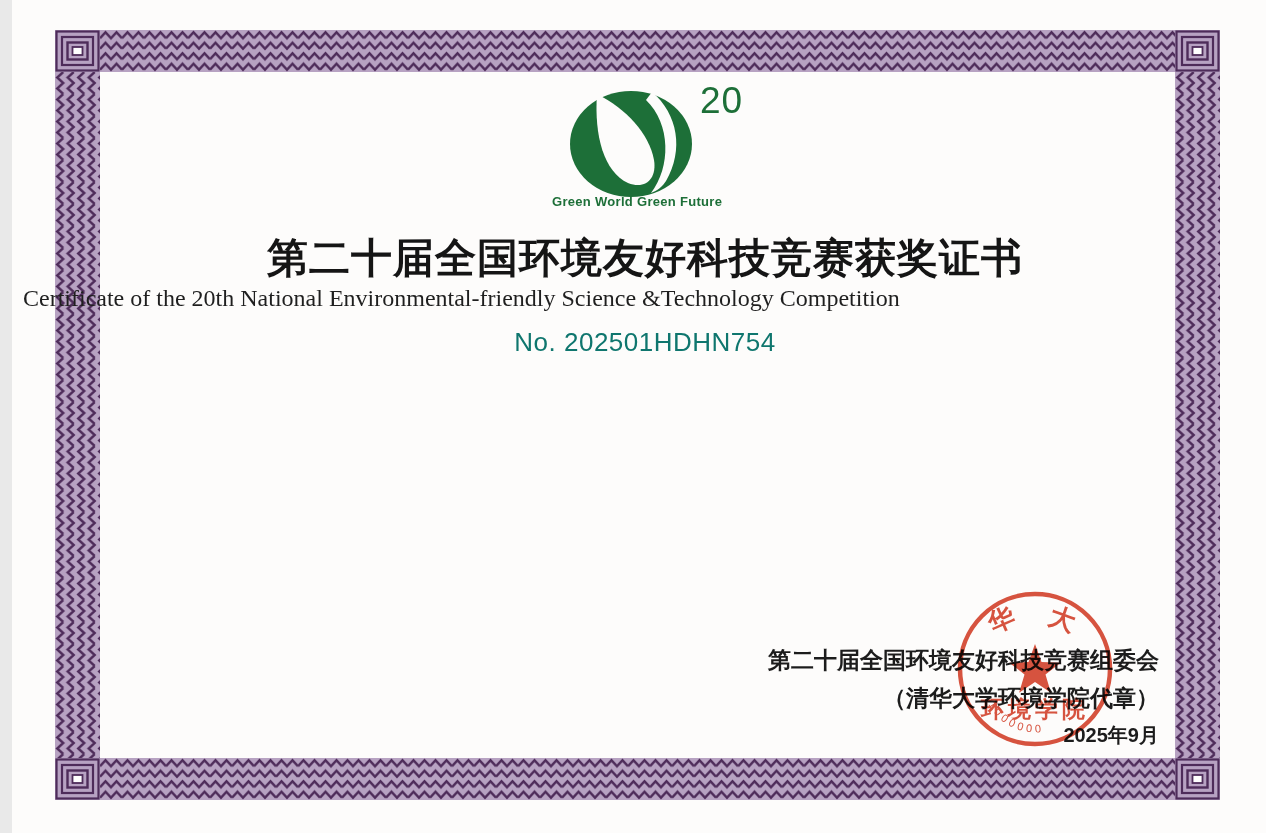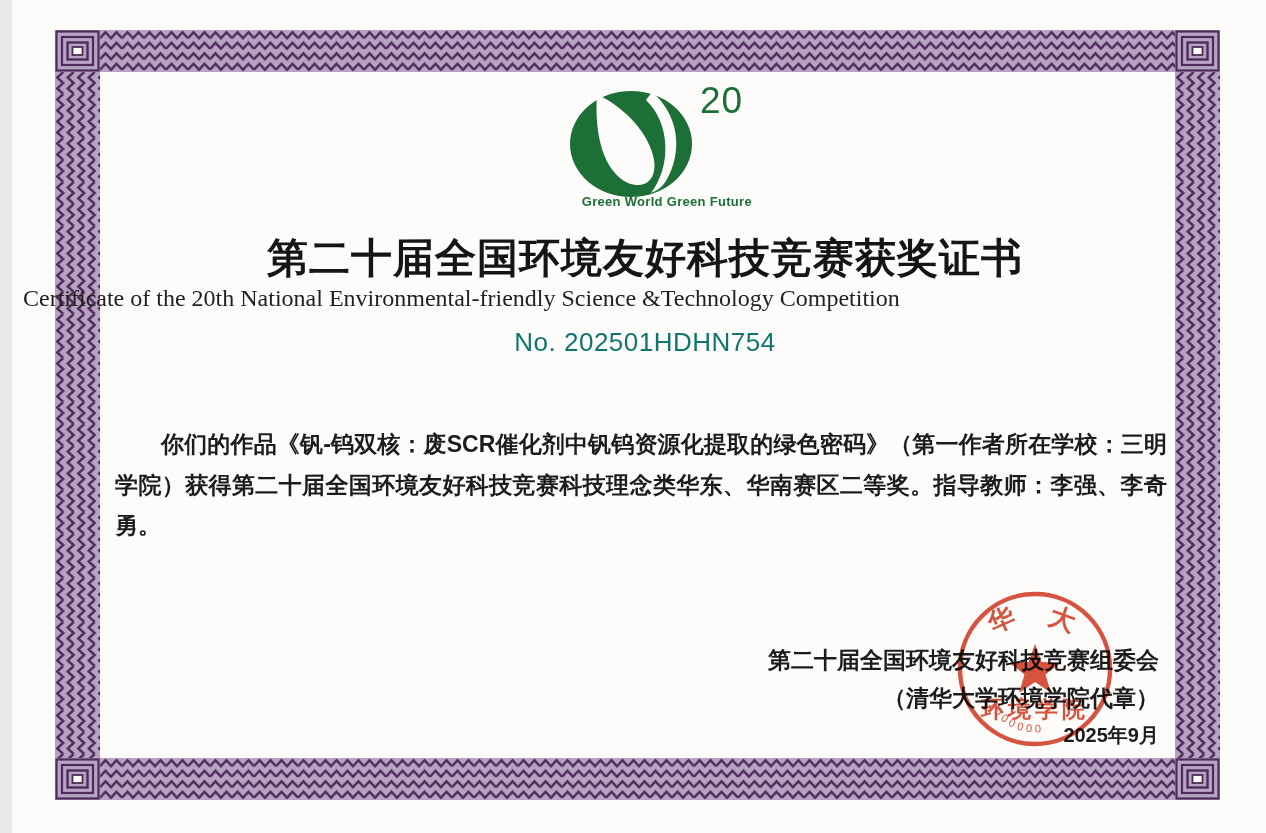--- a/index.html
+++ b/index.html
@@ -22,21 +22,21 @@
   .corner-bl { left:43px;   top:758px; }
   .corner-br { left:1163px; top:758px; }
   
   .logo-wrap { position:absolute; left:540px; top:84px; width:200px; height:132px; }
   .leaf-svg  { position:absolute; left:16px; top:4px; }
   .logo-number {
     position:absolute; left:148px; top:-4px; font-size:37px; font-weight:500;
     color:#1d6f38; letter-spacing:1px;
   }
   .logo-caption {
-    position:absolute; left:0; top:110px; width:200px; text-align:right;
+    position:absolute; left:0; top:110px; width:200px; text-align:left;
     font-size:13px; font-weight:700; color:#1d6f38; letter-spacing:0.3px;
   }
   
   .title {
     position:absolute; left:0; top:231px; width:1266px; text-align:center;
     font-size:41px; font-weight:700; letter-spacing:1px; color:#151515;
   }
   .subtitle {
     position:absolute; left:11px; top:285px; width:1266px; text-align:left;
     font-family:"Liberation Serif", serif; font-size:24px; color:#1f1f1f;
@@ -155,21 +155,20 @@
       <path d="M84,4 C110,26 116,62 98,93 C95,98 89,103 83,105 C103,79 103,36 78,12 Z" fill="#fdfcfb"></path>
     </svg>
     <div class="logo-number">20</div>
     <div class="logo-caption">Green World Green Future</div>
   </div>
 
   <h1 class="title">第二十届全国环境友好科技竞赛获奖证书</h1>
   <div class="subtitle">Certificate of the 20th National Environmental-friendly Science &amp;Technology Competition</div>
   <div class="cert-no">No. 202501HDHN754</div>
 
-  <p class="body-par">你们的作品《钒-钨双核：废SCR催化剂中钒钨资源化提取的绿色密码》（第一作者所在学校：三明学院）获得第二十届全国环境友好科技竞赛科技理念类华东、华南赛区二等奖。指导教师：李强、李奇勇。</p>
 
   <div class="sig">
     <div class="sig-line1">第二十届全国环境友好科技竞赛组委会</div>
     <div class="sig-line2">（清华大学环境学院代章）</div>
     <div class="sig-line3">2025年9月</div>
   </div>
 
   <svg class="seal" width="168" height="168" viewBox="0 0 168 168">
     <circle cx="84" cy="80" r="75" fill="none" stroke="#d5452f" stroke-width="4.5"></circle>
     <polygon points="84,55 90.5,73.1 109.7,73.7 94.5,85.4 99.9,103.8 84,93 68.1,103.8 73.5,85.4 58.3,73.7 77.5,73.1" fill="#d5452f"></polygon>

